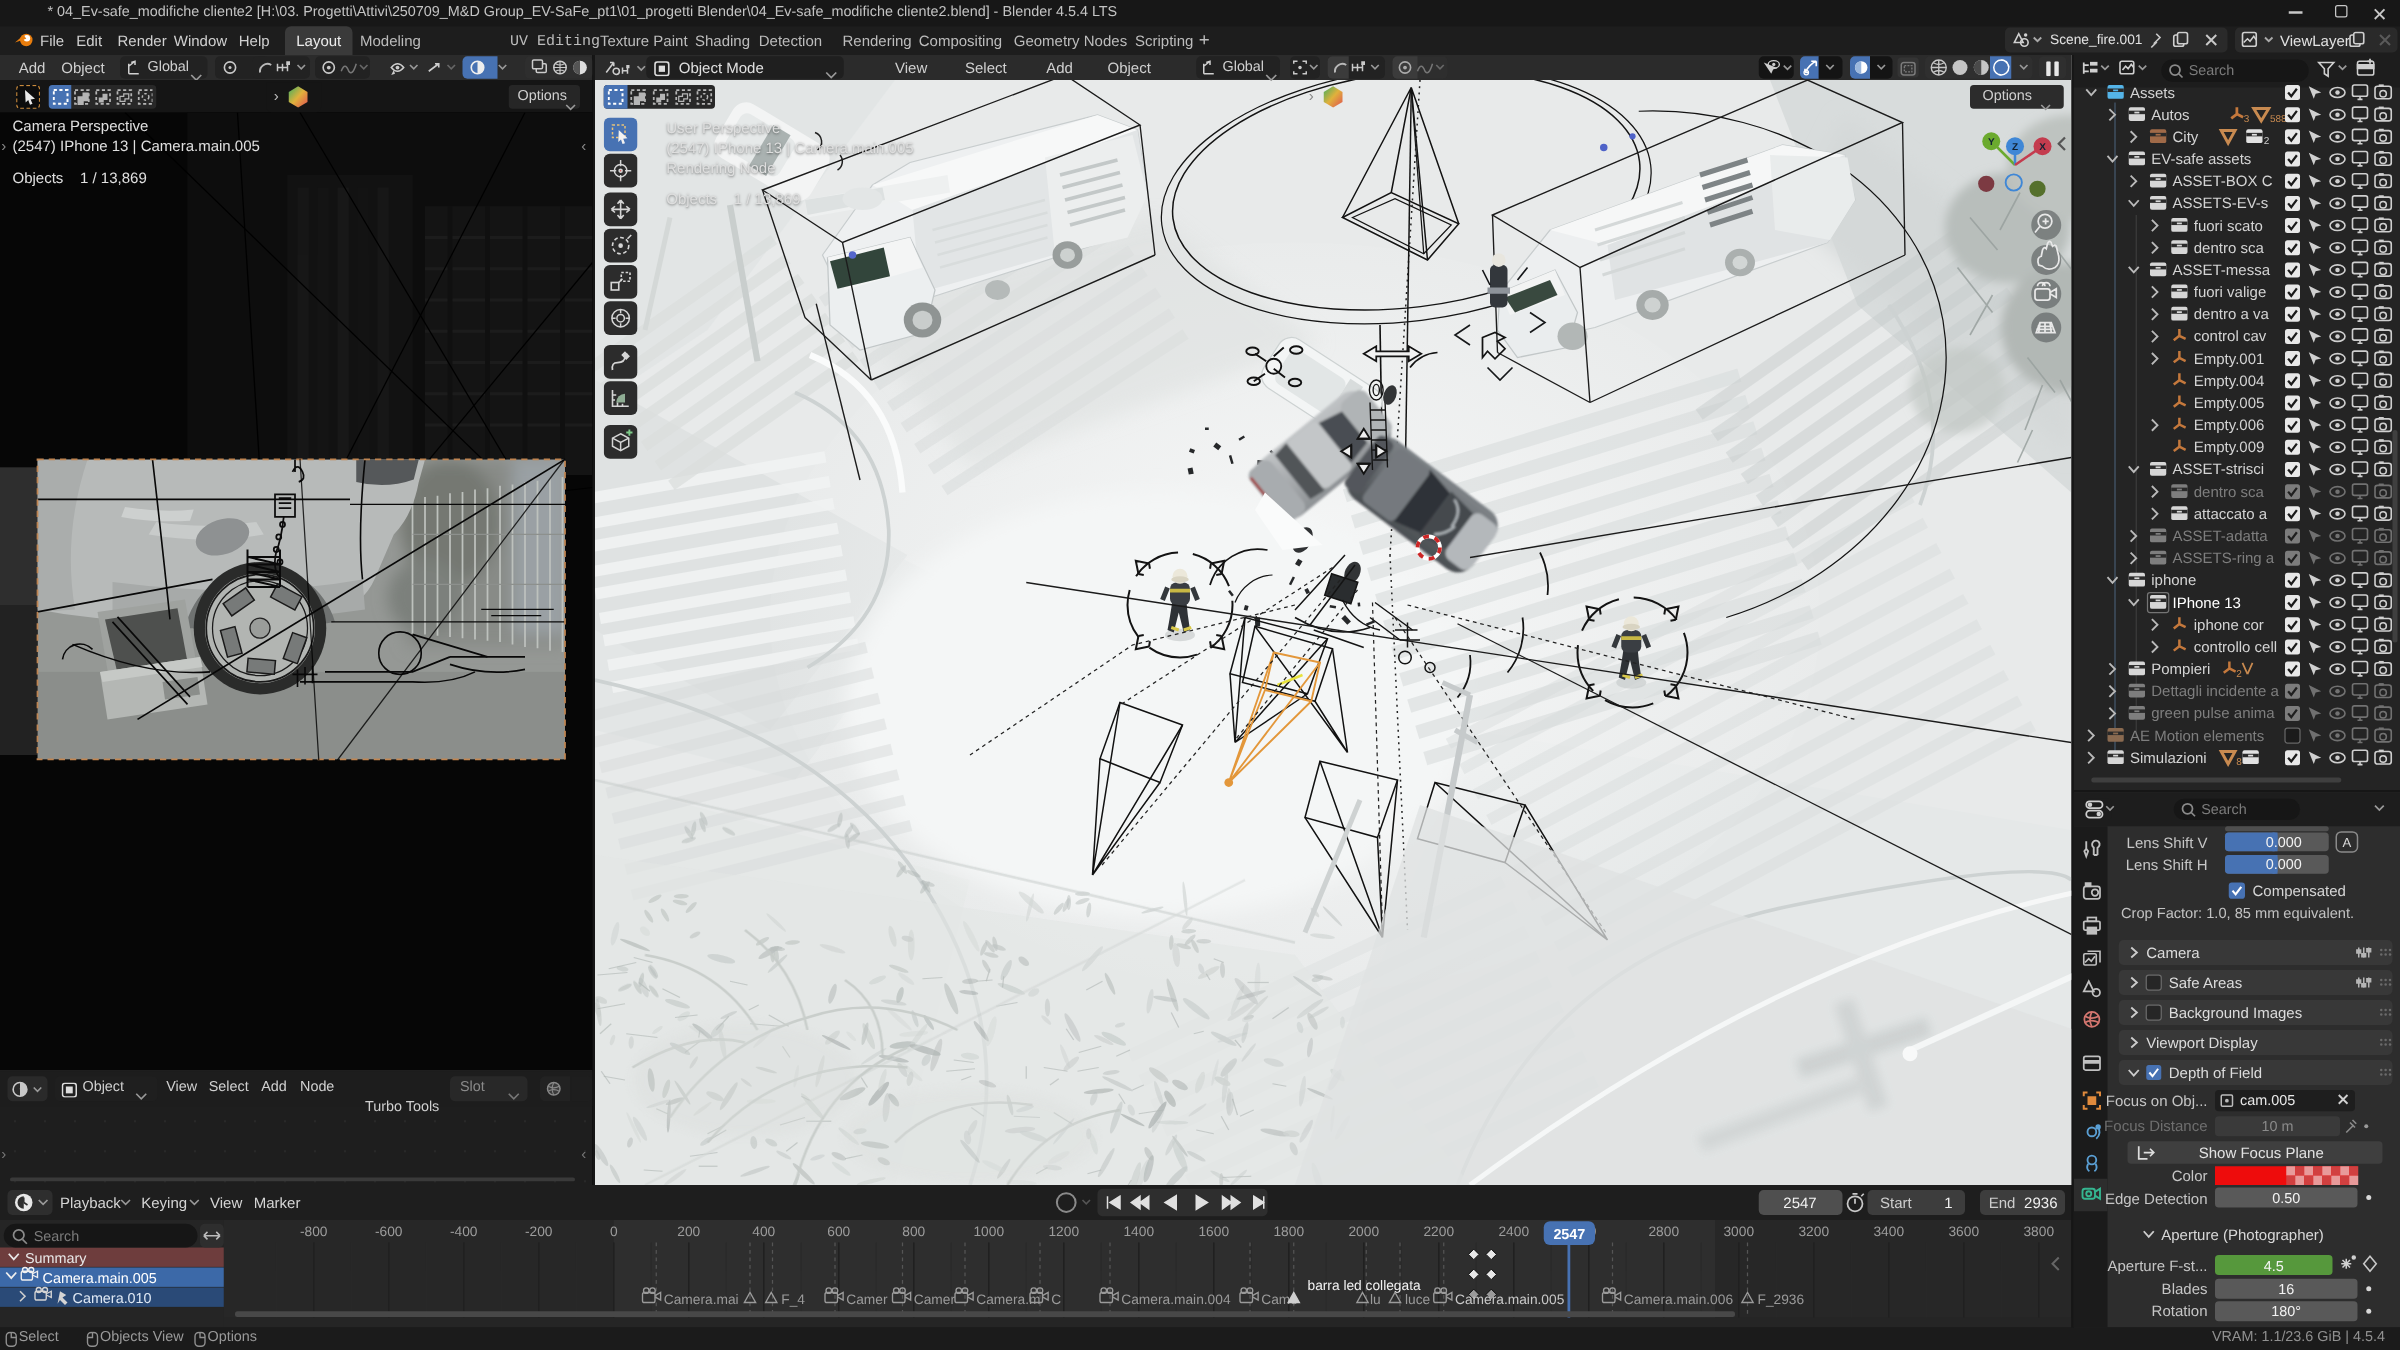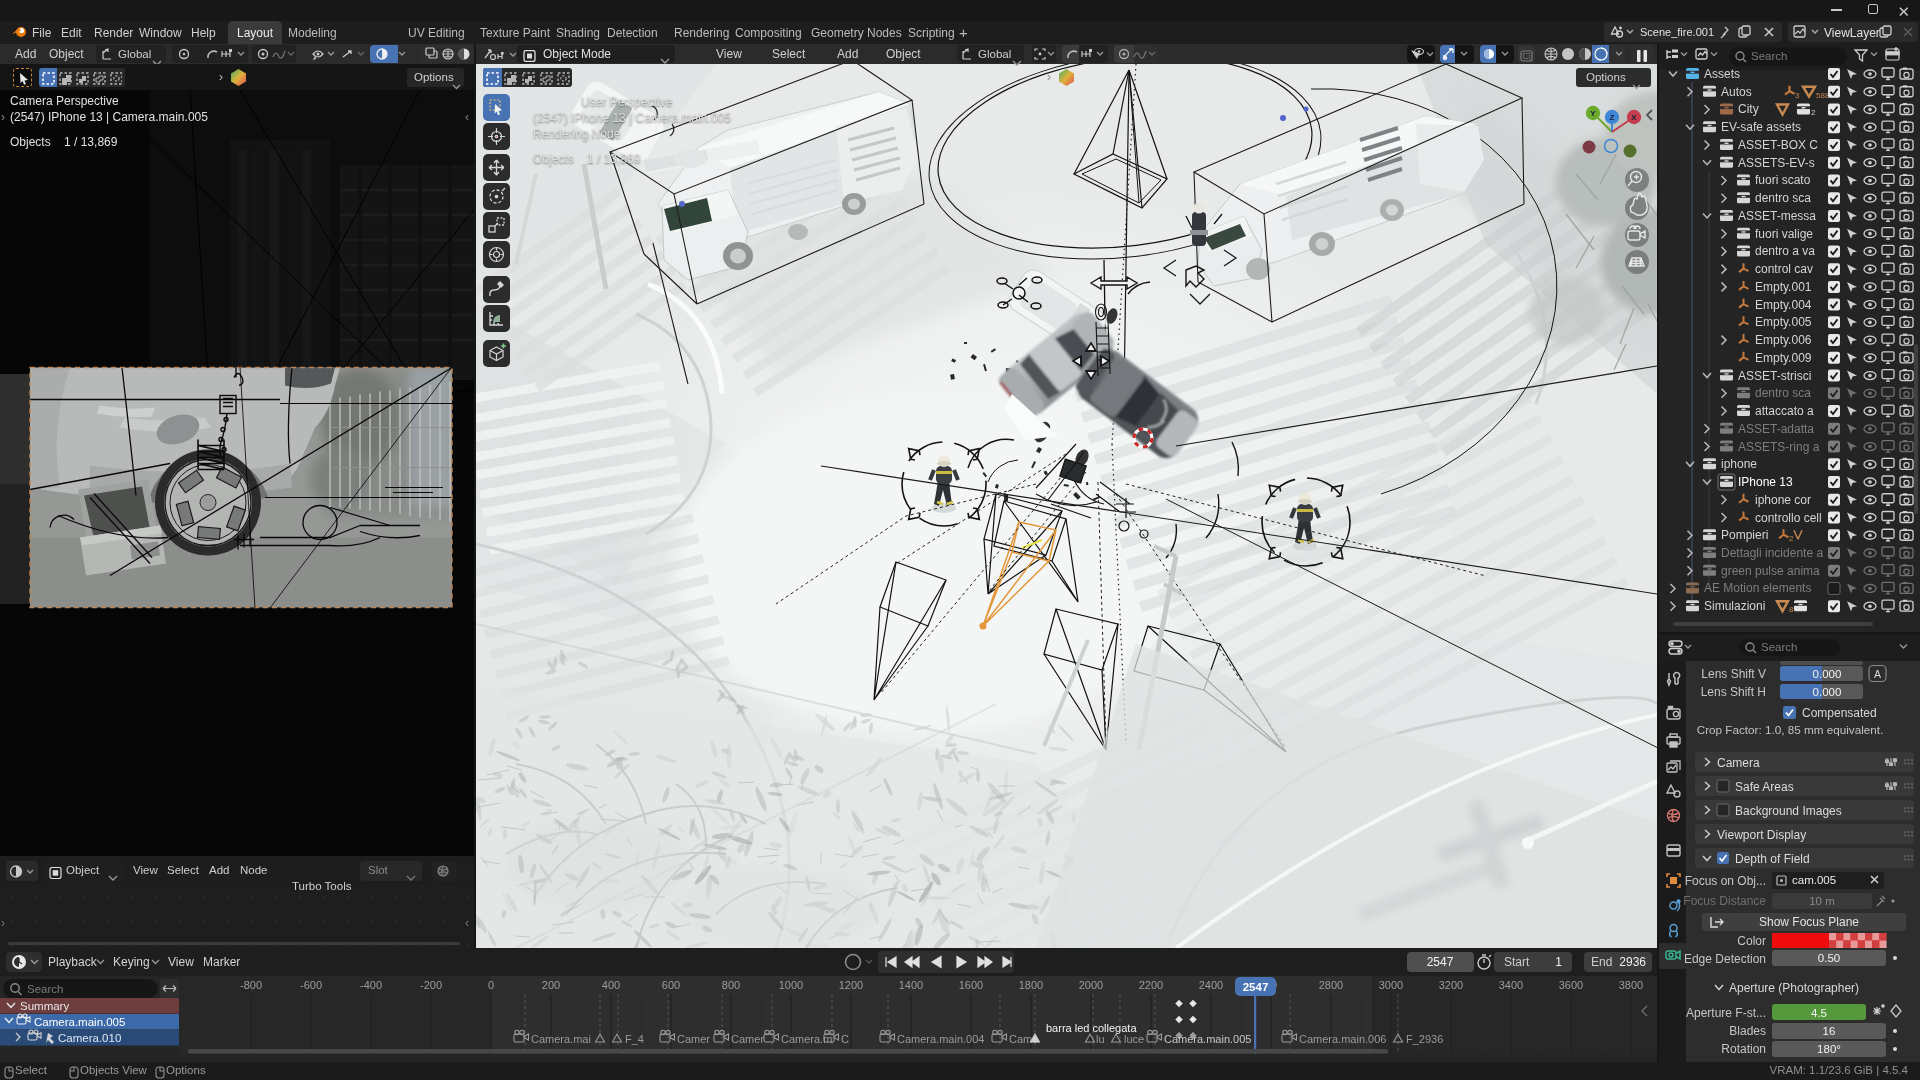--- a/index.html
+++ b/index.html
@@ -7,20 +7,21 @@
   #root { position:absolute; top:0; left:0; width:1920px; height:1080px;
           font-family:"Liberation Sans", sans-serif; background:#161616; }
   .abs { position:absolute; }
   .txt { color:#d0d0d0; font-size:12px; white-space:nowrap; }
 </style>
 </head>
 <body>
 <div id="root">
 
   <div class="abs" id="titlebar" style="left:0;top:0;width:1920px;height:21px;background:#171717;">
+    <div class="abs txt" style="left:38px;top:4px;color:#c3c3c3;font-size:11.5px;">* 04_Ev-safe_modifiche cliente2 [H:\03. Progetti\Attivi\250709_M&amp;D Group_EV-SaFe_pt1\01_progetti Blender\04_Ev-safe_modifiche cliente2.blend] - Blender 4.5.4 LTS</div>
     <div class="abs" style="right:78px;top:9px;width:11px;height:1.5px;background:#c8c8c8;"></div>
     <div class="abs" style="right:42px;top:4px;width:10px;height:10px;border:1.5px solid #c8c8c8;border-radius:2px;"></div>
     <div class="abs" style="right:10px;top:3px;color:#c8c8c8;font-size:15px;">✕</div>
   </div>
 
   <div class="abs" id="topbar" style="left:0;top:21px;width:1920px;height:23px;background:#1d1d1d;">
     <div class="abs" style="left:10px;top:3px;width:20px;height:16px;"><svg width="20" height="16" viewBox="0 0 20 16">
           <circle cx="11" cy="8" r="5" fill="#e87d0d"></circle>
           <circle cx="11.5" cy="6.5" r="2.6" fill="#fff"></circle>
           <path d="M2 10 L9 4 l2 3 z" fill="#e87d0d"></path>
@@ -28,21 +29,21 @@
     <div class="abs txt" style="left:32px;top:5px;">File</div>
     <div class="abs txt" style="left:61px;top:5px;">Edit</div>
     <div class="abs txt" style="left:94px;top:5px;">Render</div>
     <div class="abs txt" style="left:139px;top:5px;">Window</div>
     <div class="abs txt" style="left:191px;top:5px;">Help</div>
 
     <div class="abs" style="left:228px;top:0;width:54px;height:23px;background:#3a3a3a;border-radius:5px 5px 0 0;"></div>
     <div class="abs txt" style="left:237px;top:5px;color:#ececec;">Layout</div>
     <div class="abs txt" style="left:288px;top:5px;color:#bcbcbc;">Modeling</div>
     <div class="abs txt" style="left:349px;top:5px;color:#bcbcbc;margin-top:36px;">Sculpting</div>
-    <div class="abs txt" style="left:408px;top:5px;color:#bcbcbc;">UV Editing</div>
+    <div class="abs txt" style="left:408px;top:5px;color:#bcbcbc;font-family:Liberation Mono, monospace;">UV Editing</div>
     <div class="abs txt" style="left:480px;top:5px;color:#bcbcbc;">Texture Paint</div>
     <div class="abs txt" style="left:556px;top:5px;color:#bcbcbc;">Shading</div>
     <div class="abs txt" style="left:607px;top:5px;color:#bcbcbc;">Detection</div>
     <div class="abs txt" style="left:674px;top:5px;color:#bcbcbc;">Rendering</div>
     <div class="abs txt" style="left:735px;top:5px;color:#bcbcbc;">Compositing</div>
     <div class="abs txt" style="left:811px;top:5px;color:#bcbcbc;">Geometry Nodes</div>
     <div class="abs txt" style="left:908px;top:5px;color:#bcbcbc;">Scripting</div>
     <div class="abs txt" style="left:959px;top:3px;color:#bcbcbc;font-size:15px;">+</div>
 
     <div class="abs" style="left:1604px;top:1px;width:178px;height:20px;background:#2a2a2a;border-radius:4px;"></div>
@@ -1317,21 +1318,21 @@
             <path d="M5 12 a7 7 0 0 1 7-7 v7 Z" fill="#b9e4c0" opacity="0.7" stroke="none"></path>
           </g>
         <g transform="translate(5,251)" stroke="#d5d5d5" stroke-width="1.2" fill="none">
             <path d="M8.5 2 L15 5.5 V12 L8.5 15.5 L2 12 V5.5 Z"></path>
             <path d="M2 5.5 L8.5 9 L15 5.5 M8.5 9 V15.5"></path>
             <path d="M13 1 h5 M15.5 -1.5 v5" stroke="#7ecb89" stroke-width="1.5"></path>
           </g>
       </svg>
     </div>
 
-    <div class="abs txt" style="left:57px;top:51px;font-size:12px;color:#dedede;text-shadow:0 1px 2px rgba(0,0,0,0.5);margin-left:48px;">User Perspective</div>
+    <div class="abs txt" style="left:57px;top:51px;font-size:12px;color:#dedede;text-shadow:0 1px 2px rgba(0,0,0,0.5);">User Perspective</div>
     <div class="abs txt" style="left:57px;top:67px;font-size:12px;color:#dedede;text-shadow:0 1px 2px rgba(0,0,0,0.5);">(2547) IPhone 13 | Camera.main.005</div>
     <div class="abs txt" style="left:57px;top:83px;font-size:12px;color:#dedede;text-shadow:0 1px 2px rgba(0,0,0,0.5);">Rendering Node</div>
     <div class="abs txt" style="left:57px;top:108px;font-size:12px;color:#dedede;text-shadow:0 1px 2px rgba(0,0,0,0.5);">Objects&nbsp;&nbsp;&nbsp;&nbsp;1 / 13,869</div>
   </div>
 
   <div class="abs" id="outliner" style="left:1659px;top:44px;width:261px;height:588px;background:#242424;overflow:hidden;">
 <svg width="261" height="588" viewBox="0 0 261 588">
 <rect width="261" height="588" fill="#242424"></rect>
 <rect width="261" height="26" fill="#1d1d1d"></rect>
 <g stroke="#cfcfcf" stroke-width="1.4" fill="none">

